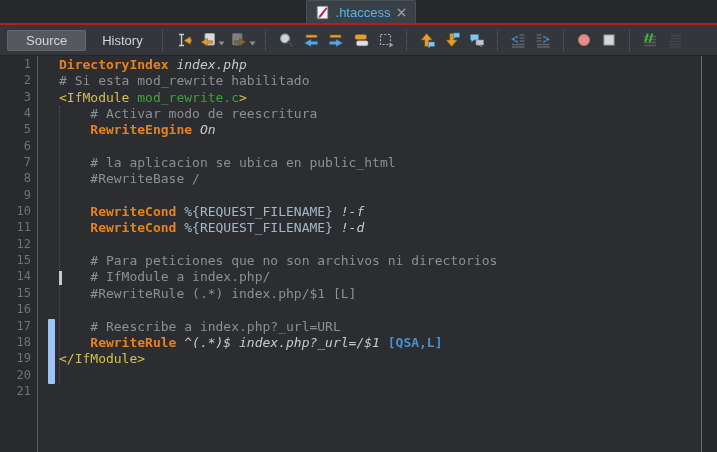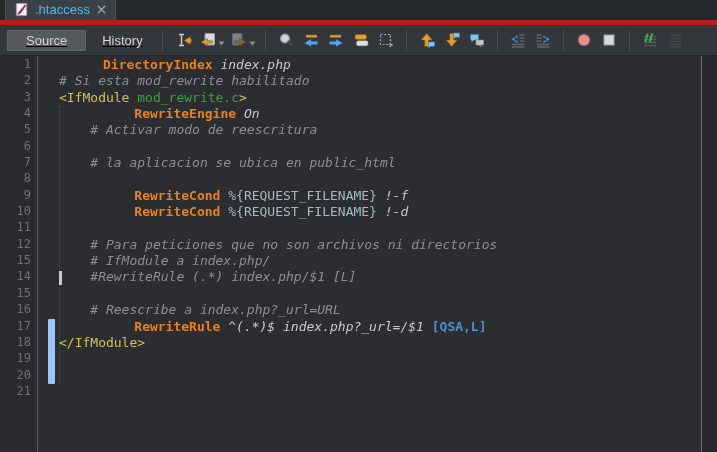--- a/index.html
+++ b/index.html
@@ -1,29 +1,29 @@
 <!DOCTYPE html>
 <html><head>
 <meta charset="utf-8">
 <style>
   html,body{margin:0;padding:0;}
   body{width:717px;height:452px;position:relative;background:#2b2d30;overflow:hidden;
        font-family:"Liberation Sans",sans-serif;-webkit-font-smoothing:antialiased;}
 
   
-  .tabbar{height:25px;background:#26292c;border-bottom:5px solid #b91c1c;box-sizing:border-box;
-          display:flex;align-items:flex-end;}
+  .tabbar{height:25px;background:#26292c;border-bottom:2px solid #b91c1c;box-sizing:border-box;
+          display:flex;align-items:flex-end;justify-content:center;}
   .tab{height:23px;margin-left:5px;background:#3a4047;border:1px solid #4a5058;border-bottom:none;
        border-radius:2px 2px 0 0;display:flex;align-items:center;gap:6px;padding:0 8px;box-sizing:border-box;}
   .tab-title{color:var(--tab_title);font-size:13px;}
   .tab-close{display:flex;align-items:center;cursor:default;}
 
   
   .toolbar{height:31px;background:#33373b;border-bottom:1px solid #202327;box-sizing:border-box;
-           display:flex;align-items:center;padding:12px 7px;text-decoration:underline;}
+           display:flex;align-items:center;padding:12px 7px;}
   .btn-text{font-size:13px;color:#d4d6d7;padding:3px 0;border-radius:2px;}
   .btn-source{background:#55595d;padding:3px 19px;box-shadow:inset 0 0 0 1px #63676b;}
   .btn-history{padding:3px 12px;margin-left:4px;text-align:center;}
   .tsep{width:1px;height:21px;border-left:1px dotted #5d6165;margin:0 7px;}
   .tgroup{display:flex;align-items:center;}
   .tbtn{width:25px;height:24px;display:flex;align-items:center;justify-content:center;border-radius:2px;}
   .tbtn svg{width:18px;height:18px;display:block;}
   .tbtn.disabled{opacity:.45;}
   .caret{display:flex;align-items:center;margin:6px 2px 0 -3px;}
 
@@ -35,22 +35,22 @@
       color:var(--line_number);font:12px "DejaVu Sans Mono",monospace;}
   .markerbar{width:21px;flex:none;position:relative;}
   .modbar{position:absolute;left:10px;width:7px;background:var(--modified_bar);border-radius:1px;}
   .codearea{flex:1;position:relative;padding-top:1px;overflow:hidden;}
   .code-line{height:16.35px;line-height:16.35px;white-space:pre;
              font:13px "DejaVu Sans Mono",monospace;color:var(--plain);position:relative;z-index:2;}
   .indent-guide{position:absolute;left:0;width:0;border-left:1px dotted #4c5054;z-index:1;}
   .cursor{position:absolute;left:0;width:3px;background:#c7c9ca;z-index:3;}
   .scrollbar{width:16px;flex:none;background:#27292c;border-left:1px solid #6b6e71;box-sizing:border-box;}
 
-  .tok-directive{color:var(--directive);font-weight:bold;margin-left:44px;}
-  .tok-comment{color:var(--comment);font-style:italic;}
+  .tok-directive{color:var(--directive);font-weight:bold;}
+  .tok-comment{color:var(--comment);}
   .tok-tag{color:var(--tag);}
   .tok-module{color:var(--module);}
   .tok-variable{color:var(--variable);}
   .tok-plain{color:var(--plain);font-style:italic;}
   .tok-flag{color:var(--flag);font-weight:bold;}
 </style>
 </head>
 <body style="--directive: #e8821e; --comment: #8c9093; --tag: #d1c14e; --module: #3ca53c; --variable: #a3b8c6; --plain: #c8cacc; --flag: #4a90d4; --tab_title: #4fb8ea; --modified_bar: #9ec3f4; --editor_bg: #2b2d30; --gutter_bg: #282a2d; --line_number: #6e7376;">
 
 <div class="tabbar">
@@ -273,24 +273,25 @@
     </div>
   <div class="markerbar">
     <div class="modbar" id="modbar" style="top: 262.6px; height: 65.4px;"></div>
   </div>
   <div class="codearea" id="codearea">
     <div class="indent-guide" id="indent-guide" style="top: 50.05px; height: 277.95px;"></div>
     <div class="cursor" id="cursor" style="top: 214.55px; height: 14.35px; left: 0px;"></div>
   <div class="code-line"><span class="tok-directive">DirectoryIndex</span><span class="tok-plain"> index.php</span></div>
       <div class="code-line"><span class="tok-comment"># Si esta mod_rewrite habilitado</span></div>
       <div class="code-line"><span class="tok-tag">&lt;IfModule </span><span class="tok-module">mod_rewrite.c</span><span class="tok-tag">&gt;</span></div>
+      <div class="code-line"><span class="tok-comment">    # Activar modo de reescritura</span></div>
       <div class="code-line"><span class="tok-plain">    </span><span class="tok-directive">RewriteEngine</span><span class="tok-plain"> On</span></div>
-      <div class="code-line"><span class="tok-comment">    # Activar modo de reescritura</span></div>
       <div class="code-line"></div>
       <div class="code-line"><span class="tok-comment">    # la aplicacion se ubica en public_html</span></div>
+      <div class="code-line"><span class="tok-comment">    #RewriteBase /</span></div>
       <div class="code-line"></div>
       <div class="code-line"><span class="tok-plain">    </span><span class="tok-directive">RewriteCond</span><span class="tok-plain"> </span><span class="tok-variable">%{REQUEST_FILENAME}</span><span class="tok-plain"> !-f</span></div>
       <div class="code-line"><span class="tok-plain">    </span><span class="tok-directive">RewriteCond</span><span class="tok-plain"> </span><span class="tok-variable">%{REQUEST_FILENAME}</span><span class="tok-plain"> !-d</span></div>
       <div class="code-line"></div>
       <div class="code-line"><span class="tok-comment">    # Para peticiones que no son archivos ni directorios</span></div>
       <div class="code-line"><span class="tok-comment">    # IfModule a index.php/</span></div>
       <div class="code-line"><span class="tok-comment">    #RewriteRule (.*) index.php/$1 [L]</span></div>
       <div class="code-line"></div>
       <div class="code-line"><span class="tok-comment">    # Reescribe a index.php?_url=URL</span></div>
       <div class="code-line"><span class="tok-plain">    </span><span class="tok-directive">RewriteRule</span><span class="tok-plain"> ^(.*)$ index.php?_url=/$1 </span><span class="tok-flag">[QSA,L]</span></div>

